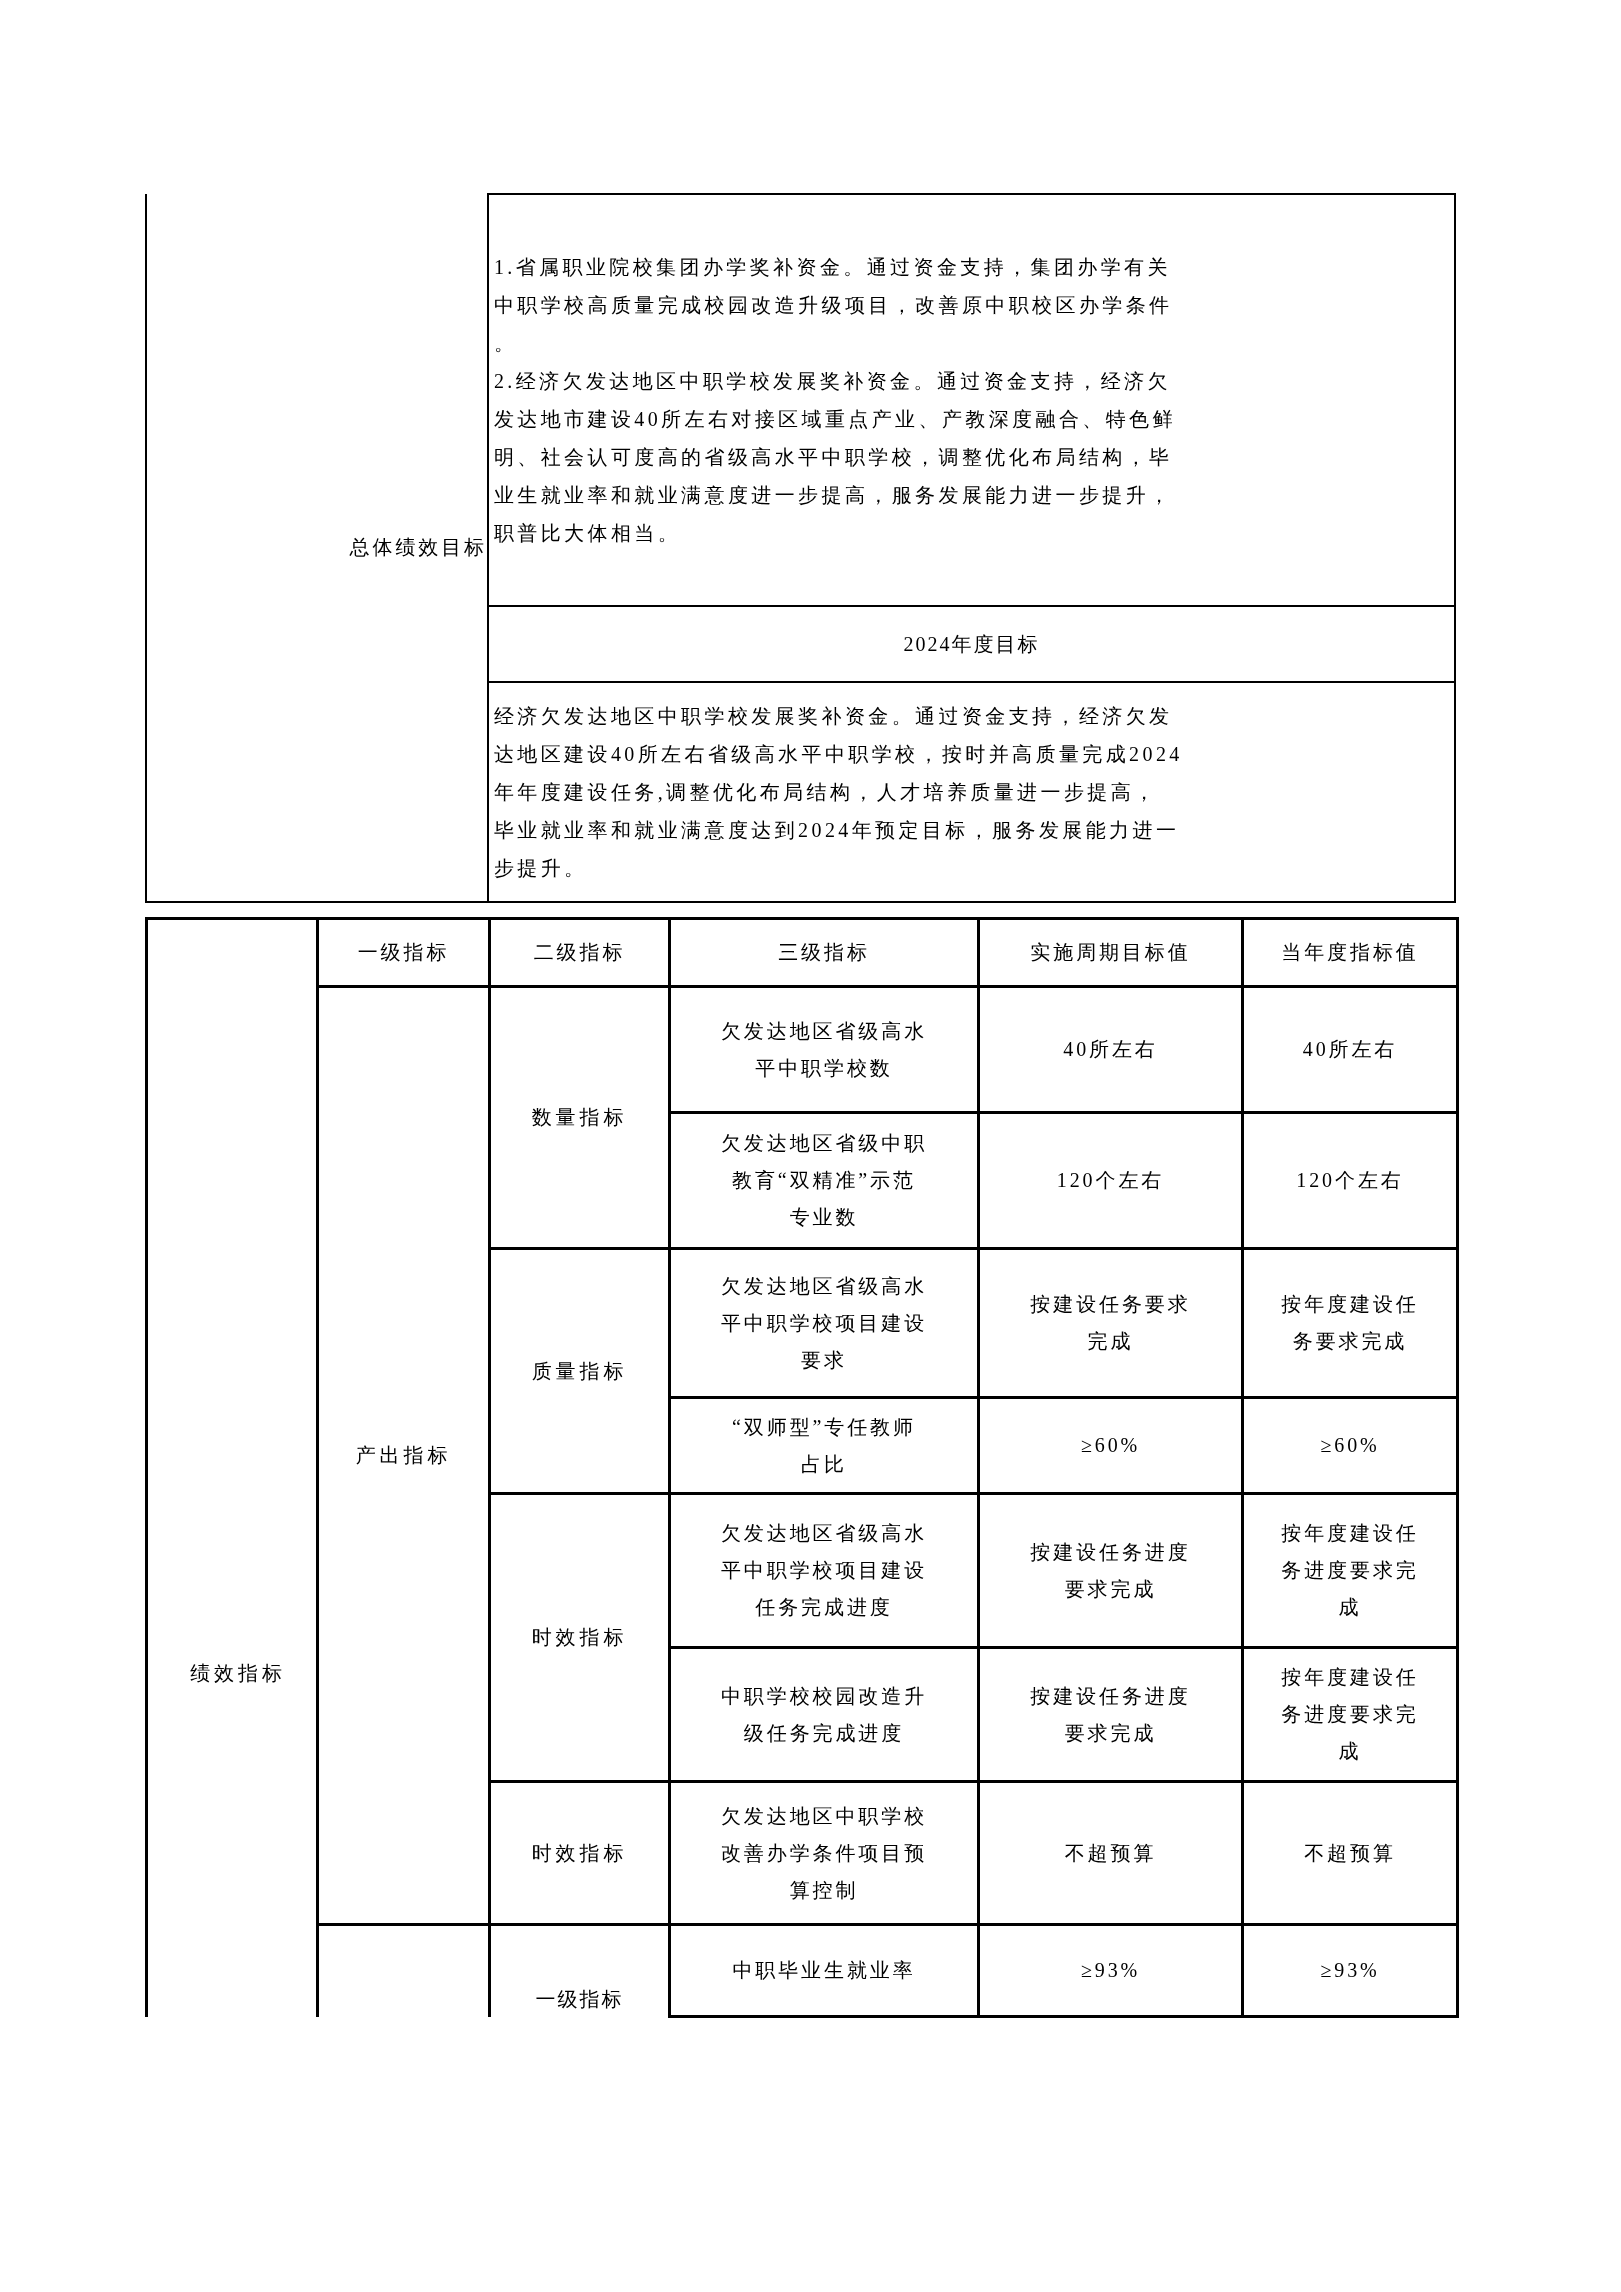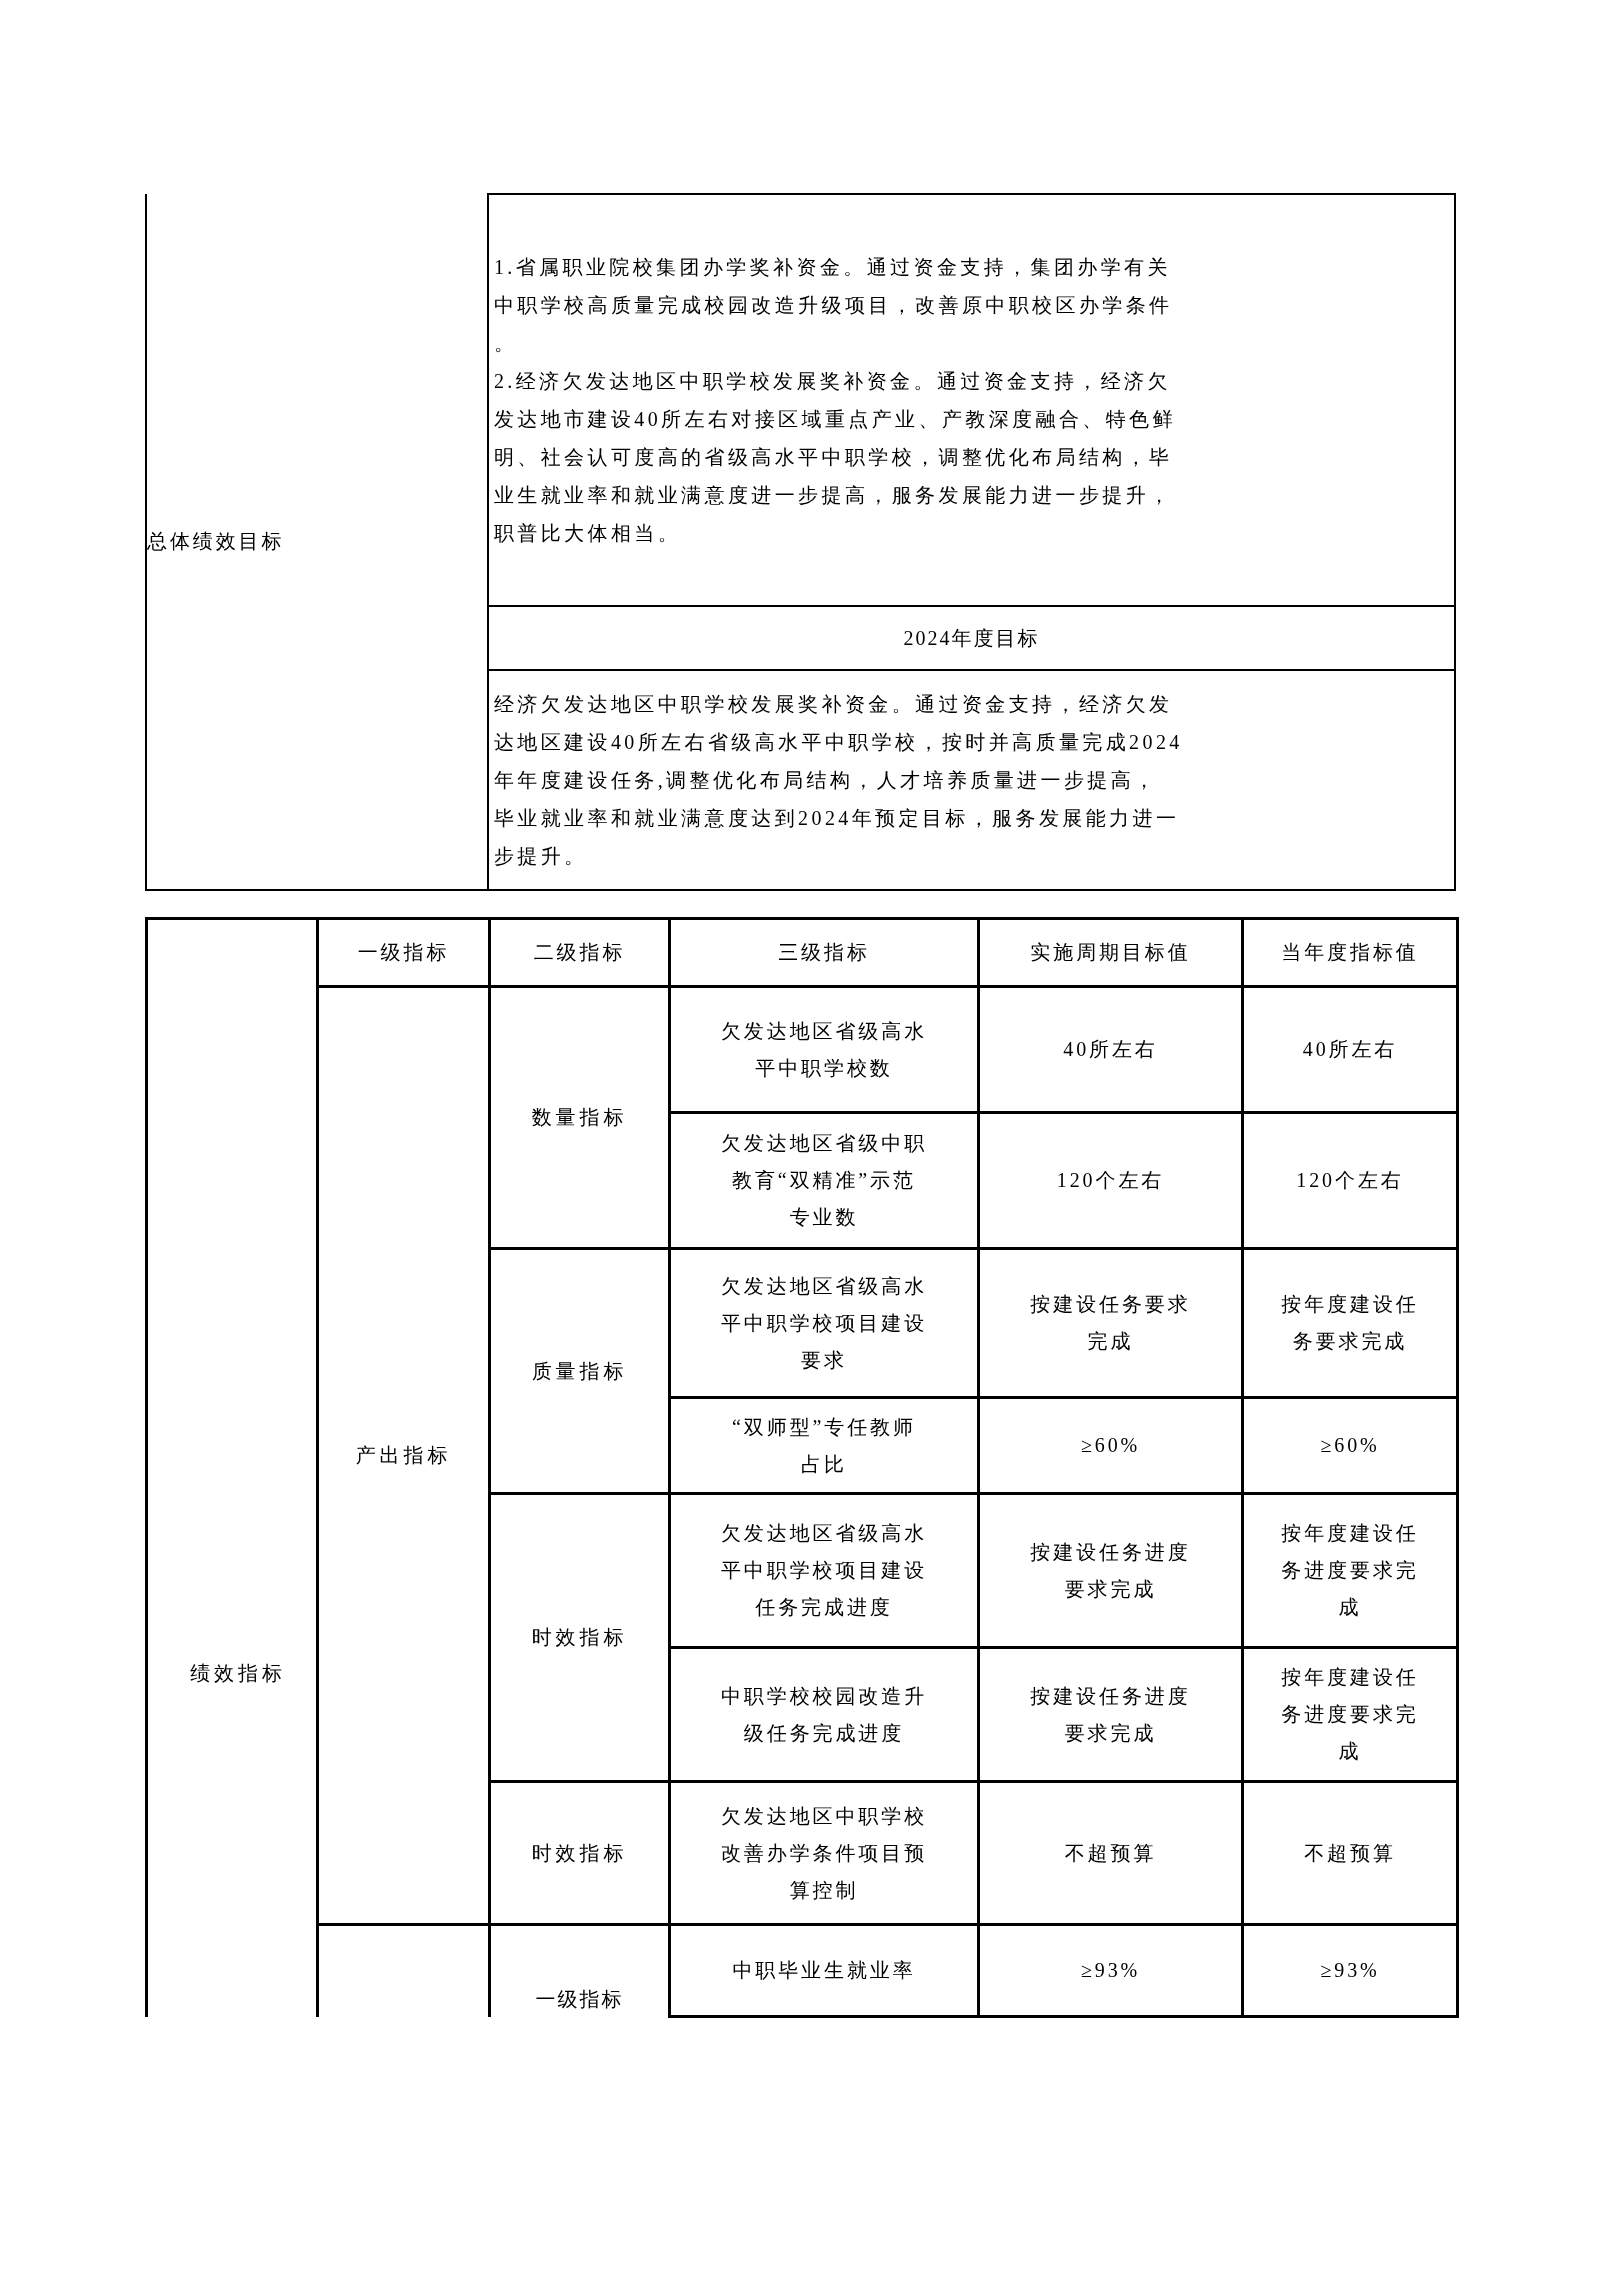--- a/index.html
+++ b/index.html
@@ -16,21 +16,21 @@
     border-collapse: collapse;
     table-layout: fixed;
   }
   td { padding: 0; font-size: 20px; overflow: hidden; }
 
   
   .t1 { left: 145px; top: 193px; width: 1309px; }
   .t1 td { border: 2.9px solid #000; }
   .t1 .goal-label {
     border-top: none;
-    text-align: left; vertical-align: middle;
+    text-align: right; vertical-align: middle;
     letter-spacing: 2.9px;
   }
   .t1 .para-cell { vertical-align: middle; }
   .t1 .para {
     white-space: pre;
     line-height: 38px;
     letter-spacing: 3.4px;
     padding-left: 4.9px;
     overflow: hidden;
   }
@@ -76,21 +76,21 @@
       <div class="para">1.省属职业院校集团办学奖补资金。通过资金支持，集团办学有关
 中职学校高质量完成校园改造升级项目，改善原中职校区办学条件
 。
 2.经济欠发达地区中职学校发展奖补资金。通过资金支持，经济欠
 发达地市建设40所左右对接区域重点产业、产教深度融合、特色鲜
 明、社会认可度高的省级高水平中职学校，调整优化布局结构，毕
 业生就业率和就业满意度进一步提高，服务发展能力进一步提升，
 职普比大体相当。</div>
     </td>
   </tr>
-  <tr style="height:64px">
+  <tr style="height:76px">
     <td class="title-cell">2024年度目标</td>
   </tr>
   <tr style="height:220px">
     <td class="para-cell">
       <div class="para">经济欠发达地区中职学校发展奖补资金。通过资金支持，经济欠发
 达地区建设40所左右省级高水平中职学校，按时并高质量完成2024
 年年度建设任务,调整优化布局结构，人才培养质量进一步提高，
 毕业就业率和就业满意度达到2024年预定目标，服务发展能力进一
 步提升。</div>
     </td>

